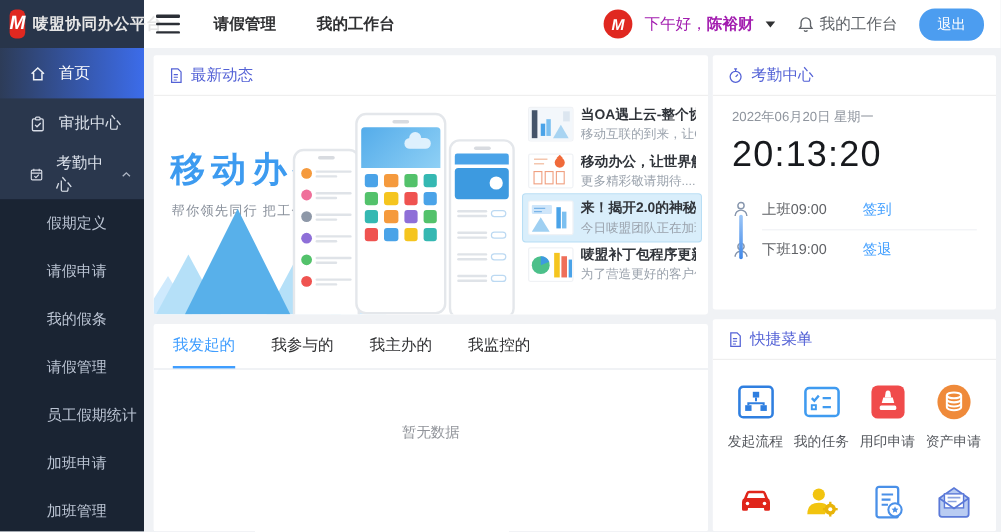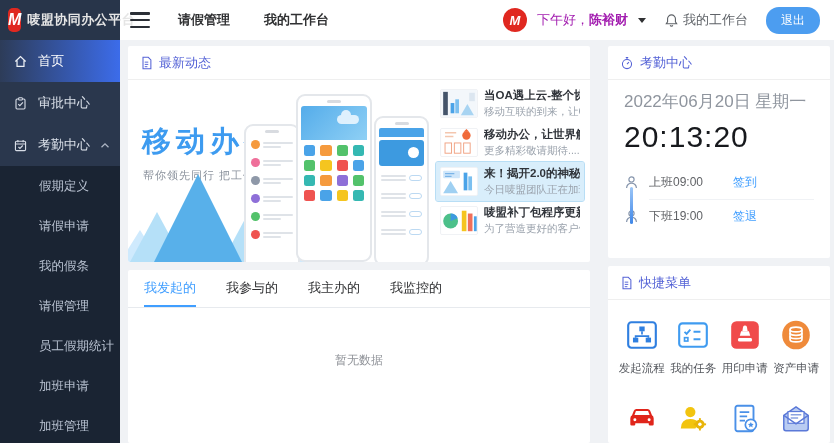--- a/index.html
+++ b/index.html
@@ -19,28 +19,28 @@
   .header-right { margin-left:auto; display:flex; align-items:center; gap:10px; padding-right:14px; }
   .avatar { width:24px; height:24px; border-radius:50%; background:#e02820; color:#fff; font-weight:800; font-size:13px; display:flex; align-items:center; justify-content:center; font-style:italic; }
   .greeting { font-size:13px; color:#a21caf; }
   .greeting b { font-weight:700; }
   .caret-down { width:0; height:0; border-left:4px solid transparent; border-right:4px solid transparent; border-top:5px solid #303133; margin:0 2px 0 0; }
   .msg { display:flex; align-items:center; gap:4px; color:#5f6368; font-size:13px; margin-left:6px; cursor:pointer; }
   .logout-btn { background:#4c9df0; color:#fff; border:none; font-size:12px; border-radius:13px; padding:5px 15px; margin-left:8px; cursor:pointer; }
 
   
   .sidebar { position:absolute; top:40px; left:0; width:120px; bottom:0; background:#2a374d; z-index:4; }
-  .menu-item { height:42px; display:flex; align-items:center; gap:10px; padding:0 10px 0 13px; color:#dbe1ea; font-size:13px; cursor:pointer; }
+  .menu-item { height:42px; display:flex; align-items:center; gap:10px; padding:0 10px 0 24px; color:#dbe1ea; font-size:13px; cursor:pointer; }
   .menu-item.active { background:linear-gradient(90deg,#2d3c58 0%,#3c6cea 100%); color:#fff; }
   .menu-item .mi-caret { margin-left:auto; }
   .submenu { background:#1a2433; }
   .submenu-item { height:40px; display:flex; align-items:center; padding-left:39px; color:#bac3d2; font-size:12.5px; cursor:pointer; }
 
   
-  .main { position:absolute; left:120px; top:40px; right:0; bottom:0; padding:6px 4px 0 8px; display:flex; gap:18px; }
+  .main { position:absolute; left:120px; top:40px; right:0; bottom:0; padding:6px 4px 0 8px; display:flex; gap:4px; }
   .col-left { width:462px; flex:0 0 462px; display:flex; flex-direction:column; gap:8px; }
   .col-right { flex:1; display:flex; flex-direction:column; gap:8px; }
   .panel { background:#fff; border-radius:2px; overflow:hidden; }
   .panel-head { height:34px; display:flex; align-items:center; gap:6px; padding:0 12px; border-bottom:1px solid #efefef; color:#5462d6; font-size:13px; }
 
   
   .news-panel { height:216px; display:flex; flex-direction:column; }
   .news-body { flex:1; display:flex; min-height:0; }
   .banner { position:relative; flex:1; overflow:hidden; }
   .banner-title { position:absolute; left:14px; top:42px; font-size:29px; font-weight:700; color:#3d9bf0; letter-spacing:5px; }
@@ -93,21 +93,21 @@
   
   .tasks-panel { flex:1; display:flex; flex-direction:column; }
   .tabs { display:flex; gap:30px; padding:0 16px; border-bottom:1px solid #e7eaee; height:38px; align-items:stretch; }
   .tab { display:flex; align-items:center; font-size:13px; color:#303133; cursor:pointer; border-bottom:2px solid transparent; }
   .tab.active { color:#409eff; border-bottom-color:#409eff; }
   .empty { text-align:center; color:#909399; font-size:12px; margin-top:44px; }
 
   
   .att-panel { height:212px; }
   .att-body { padding:10px 16px 0; }
-  .att-date { font-size:17px; color:#8f959e; }
+  .att-date { font-size:11px; color:#8f959e; }
   .att-clock { font-size:30px; color:#17191d; margin:7px 0 12px; letter-spacing:1px; }
   .att-rows { position:relative; }
   .att-line { position:absolute; left:6px; top:21px; width:3px; height:37px; background:linear-gradient(#9cc6f7,#3f87e8); border-radius:2px; }
   .att-row { display:flex; align-items:center; height:33px; gap:10px; }
   .att-row svg { flex:0 0 15px; }
   .att-label { font-size:12px; color:#606266; width:74px; }
   .att-action { font-size:12px; color:#409eff; text-decoration:none; cursor:pointer; }
   .att-divider { border-top:1px solid #f0f2f5; margin-left:25px; }
 
   

